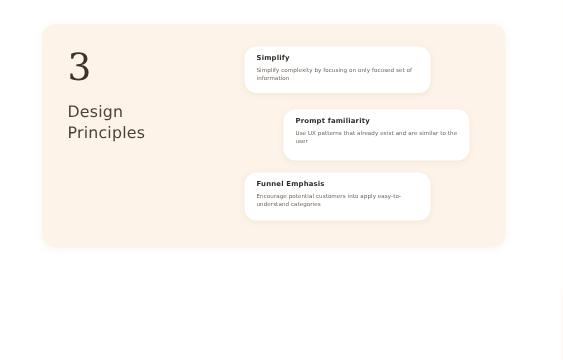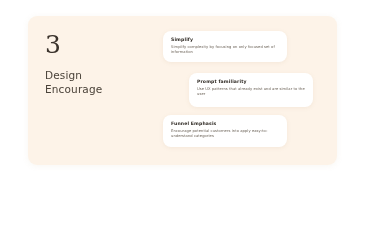--- a/index.html
+++ b/index.html
@@ -96,21 +96,21 @@
 </head>
 <body>
 
 <div id="slide">
 
   <div id="panel">
 
     <div id="heading">
       <div class="numeral">3</div>
       <div class="title" style="white-space: pre-line;">Design
-Encourage</div>
+Principles</div>
     </div>
 
     <div class="card c1">
       <p class="card-title">Simplify</p>
       <p class="card-body">Simplify complexity by focusing on only focused set of information</p>
     </div>
 
     <div class="card c2">
       <p class="card-title">Prompt familiarity</p>
       <p class="card-body">Use UX patterns that already exist and are similar to the user</p>

